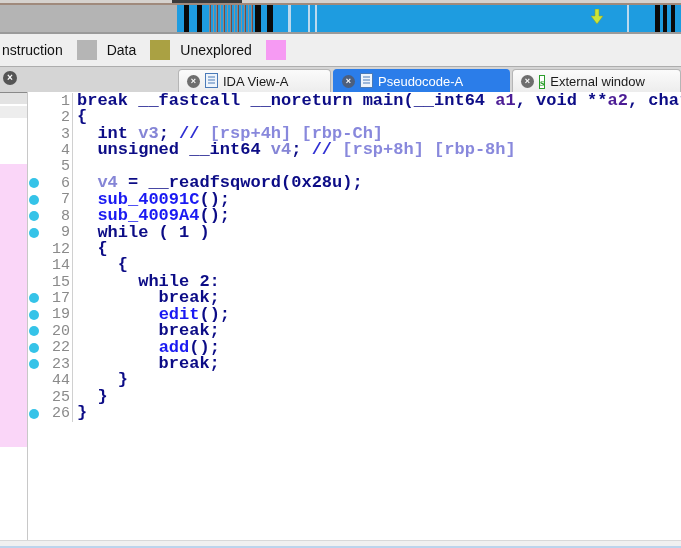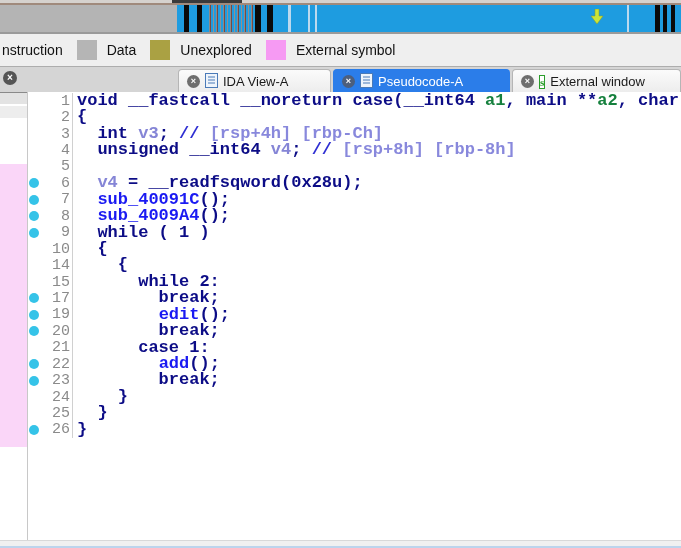--- a/index.html
+++ b/index.html
@@ -54,21 +54,21 @@
   .code-row{display:flex;height:16.45px;align-items:center;}
   .gutter{width:44px;flex:none;position:relative;height:100%;display:flex;align-items:center;justify-content:flex-end;}
   .bp-dot{position:absolute;left:1px;top:50%;margin-top:-5px;width:10px;height:10px;border-radius:50%;background:#35c3e8;}
   .lnum{font-family:"Liberation Mono",monospace;font-size:15px;color:#8a8a8a;padding-right:2px;}
   .codeline{flex:1;border-left:1px solid #d0d0d0;padding-left:4px;height:100%;overflow:hidden;
             font-family:"Liberation Mono",monospace;font-size:17px;font-weight:bold;line-height:16.45px;
             white-space:pre;}
   .tk-kw{color:#0c0c86;}
   .tk-fn{color:#1a1af2;}
   .tk-lvar{color:#8585d6;}
-  .tk-arg{color:#15803d;}
+  .tk-arg{color:#4c1d95;}
   .tk-str{color:#0e8a0e;}
   .tk-cmt1{color:#2e2ed2;}
   .tk-cmt2{color:#8888dc;}
 
   
   #bottomstrip{position:absolute;left:0;top:540px;width:681px;height:8px;background:#f0f0f0;border-top:1px solid #d8d8d8;box-sizing:border-box;}
   #bottomstrip .blue-edge{position:absolute;left:0;bottom:0;width:681px;height:2px;background:#bcd4ec;}
 </style>
 </head>
 <body>
@@ -100,21 +100,20 @@
     </div>
   <div id="navband-shadow"></div>
 
   <div id="legend">
     <span class="lg-label first-label">nstruction</span>
   <span class="swatch" style="background: rgb(181, 181, 181);"></span>
       <span class="lg-label">Data</span>
       <span class="swatch" style="background: rgb(170, 161, 67);"></span>
       <span class="lg-label">Unexplored</span>
       <span class="swatch" style="background: rgb(246, 154, 243);"></span>
-      <span class="lg-label">External symbol</span>
     </div>
 
   <div id="tabrow">
     <div id="corner-close">×</div>
     <div id="tabs-holder">
         <div class="tab" style="left: 178px; width: 153px;">
           <span class="closer">×</span>
           <span class="ticon"><svg width="13" height="15" viewBox="0 0 13 15">
               <rect x="0.5" y="0.5" width="12" height="14" fill="#eef4fb" stroke="#4a7ab8"></rect>
               <line x1="3" y1="4" x2="10" y2="4" stroke="#4a7ab8"></line>
@@ -145,21 +144,21 @@
     <div id="left-sliver">
       <div class="gray-row1"></div>
       <div class="gray-row2"></div>
       <div class="pink-block"></div>
     </div>
     <div id="code">
         <div class="code-row">
           <div class="gutter">
             <span class="lnum">1</span>
           </div>
-          <div class="codeline"><span class="tk-kw">void __fastcall __noreturn case(__int64 </span><span class="tk-arg">a1</span><span class="tk-kw">, main **</span><span class="tk-arg">a2</span><span class="tk-kw">, char </span></div>
+          <div class="codeline"><span class="tk-kw">break __fastcall __noreturn main(__int64 </span><span class="tk-arg">a1</span><span class="tk-kw">, void **</span><span class="tk-arg">a2</span><span class="tk-kw">, char </span></div>
         </div>
         <div class="code-row">
           <div class="gutter">
             <span class="lnum">2</span>
           </div>
           <div class="codeline"><span class="tk-kw">{</span></div>
         </div>
         <div class="code-row">
           <div class="gutter">
             <span class="lnum">3</span>
@@ -201,21 +200,21 @@
         </div>
         <div class="code-row">
           <div class="gutter">
             <span class="bp-dot"></span>
             <span class="lnum">9</span>
           </div>
           <div class="codeline"><span class="tk-kw">  while ( 1 )</span></div>
         </div>
         <div class="code-row">
           <div class="gutter">
-            <span class="lnum">10</span>
+            <span class="lnum">12</span>
           </div>
           <div class="codeline"><span class="tk-kw">  {</span></div>
         </div>
         <div class="code-row">
           <div class="gutter">
             <span class="lnum">14</span>
           </div>
           <div class="codeline"><span class="tk-kw">    {</span></div>
         </div>
         <div class="code-row">
@@ -240,41 +239,35 @@
         </div>
         <div class="code-row">
           <div class="gutter">
             <span class="bp-dot"></span>
             <span class="lnum">20</span>
           </div>
           <div class="codeline"><span class="tk-kw">        break;</span></div>
         </div>
         <div class="code-row">
           <div class="gutter">
-            <span class="lnum">21</span>
-          </div>
-          <div class="codeline"><span class="tk-kw">      case 1:</span></div>
-        </div>
-        <div class="code-row">
-          <div class="gutter">
             <span class="bp-dot"></span>
             <span class="lnum">22</span>
           </div>
           <div class="codeline"><span class="tk-kw">        </span><span class="tk-fn">add</span><span class="tk-kw">();</span></div>
         </div>
         <div class="code-row">
           <div class="gutter">
             <span class="bp-dot"></span>
             <span class="lnum">23</span>
           </div>
           <div class="codeline"><span class="tk-kw">        break;</span></div>
         </div>
         <div class="code-row">
           <div class="gutter">
-            <span class="lnum">24</span>
+            <span class="lnum">44</span>
           </div>
           <div class="codeline"><span class="tk-kw">    }</span></div>
         </div>
         <div class="code-row">
           <div class="gutter">
             <span class="lnum">25</span>
           </div>
           <div class="codeline"><span class="tk-kw">  }</span></div>
         </div>
         <div class="code-row">

